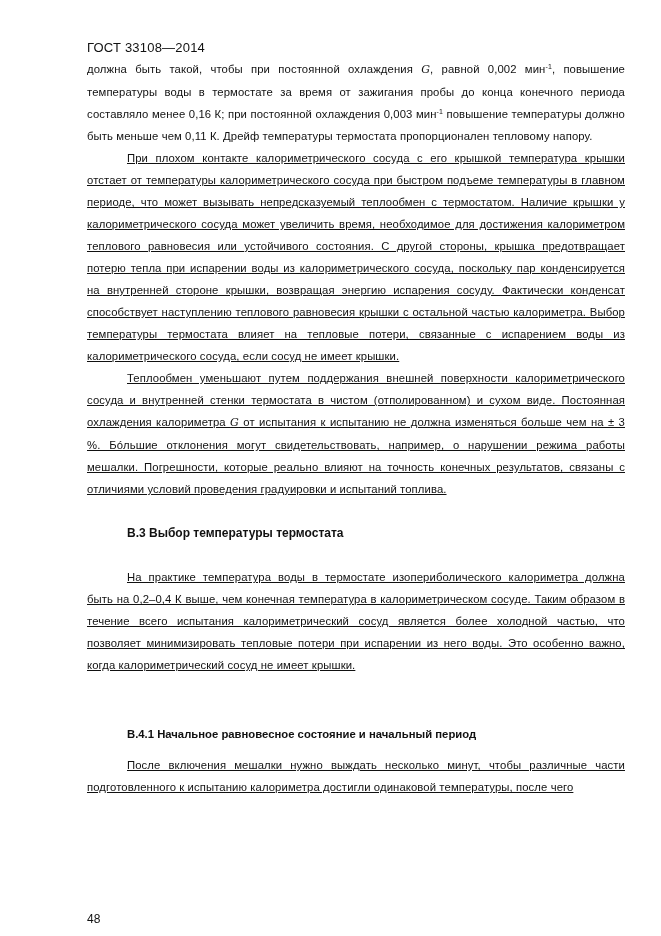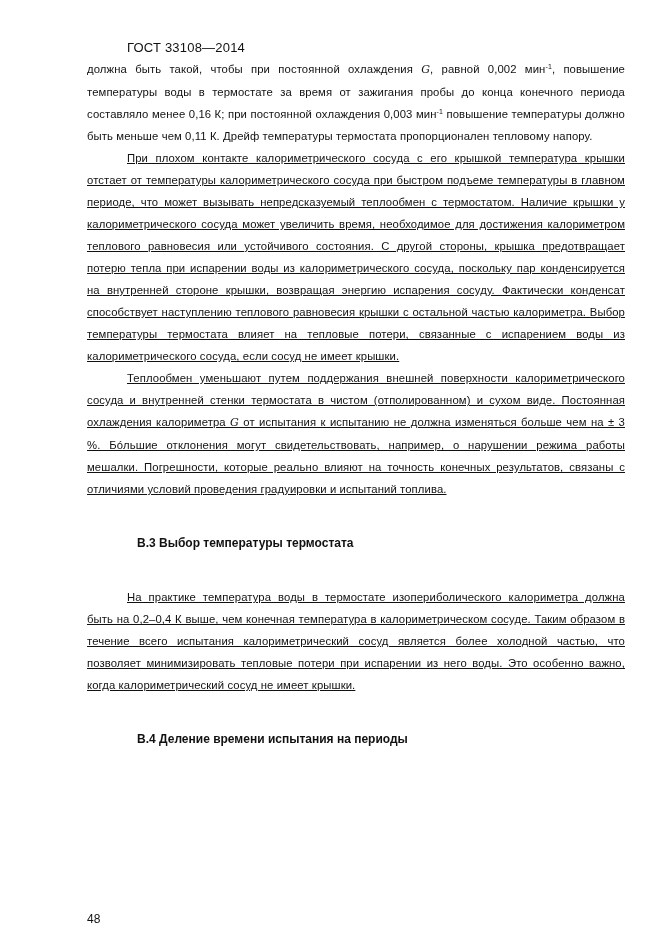--- a/index.html
+++ b/index.html
@@ -1,23 +1,23 @@
 <!DOCTYPE html>
 <html><head>
   <meta charset="utf-8">
   <style>
     html, body { margin: 0; padding: 0; background: #ffffff; }
     body { width: 661px; height: 936px; position: relative; overflow: hidden;
       font-family: "Liberation Sans", sans-serif; color: #111; }
     .page { position: absolute; left: 87px; top: 0; width: 538px; }
-    .header { position: absolute; top: 40px; left: 0; font-size: 13px; letter-spacing: 0.2px; margin-left: 40px; }
+    .header { position: absolute; top: 40px; left: 0; font-size: 13px; letter-spacing: 0.2px; }
     .body { position: absolute; top: 58px; left: 0; width: 538px; }
     .p { font-size: 11.3px; line-height: 22px; text-align: justify; margin: 0; letter-spacing: 0.1px; }
     .p.indent { text-indent: 40px; text-decoration: underline; }
-    .h { font-weight: bold; font-size: 12px; margin: 10px; padding-left: 40px; }
+    .h { font-weight: bold; font-size: 12px; margin: 0; padding-left: 40px; }
     .h3 { font-weight: bold; font-size: 11.3px; margin: 0; padding-left: 40px; }
     sup { font-size: 7px; vertical-align: 4px; line-height: 0; }
     .ital { font-style: italic; font-family: "DejaVu Serif", serif; font-size: 11px; }
     .pageno { position: absolute; top: 872px; left: 87px; font-size: 12px; margin-top: 40px; }
     .sp1 { height: 26px; }
     .sp2 { height: 14px; }
   </style>
 </head>
 <body>
 
@@ -31,20 +31,21 @@
 
     <p class="p indent"><span>Теплообмен уменьшают путем поддержания внешней поверхности калориметрического сосуда и внутренней стенки термостата в чистом (отполированном) и сухом  виде. Постоянная охлаждения калориметра </span><span class="ital">G</span><span> от испытания к испытанию не должна изменяться больше чем на ± 3 %. Бóльшие отклонения могут свидетельствовать, например, о нарушении режима работы мешалки. Погрешности, которые реально влияют на точность конечных результатов, связаны с отличиями условий проведения градуировки и испытаний топлива.</span></p>
 
     <div class="sp1"></div>
     <p class="h">В.3  Выбор температуры термостата</p>
     <div class="sp1"></div>
 
     <p class="p indent">На практике температура воды в термостате изопериболического калориметра должна быть на 0,2–0,4 К выше, чем конечная температура в калориметрическом сосуде. Таким образом в течение всего испытания калориметрический сосуд является более холодной частью, что позволяет минимизировать тепловые потери при испарении из него воды. Это особенно важно, когда калориметрический сосуд не имеет крышки.</p>
 
     <div class="sp1"></div>
-    <p class="h">В.4  Деление времени испытания на периоды</p>
     <div class="sp1"></div>
+    <p class="h3">В.4.1  Начальное равновесное состояние и начальный период</p>
     <div class="sp2"></div>
 
+    <p class="p indent">После включения мешалки нужно выждать несколько минут, чтобы различные части подготовленного к испытанию калориметра достигли одинаковой температуры, после чего</p>
   </div>
 </div>
 
 <div class="pageno">48</div>
 
 </body></html>

